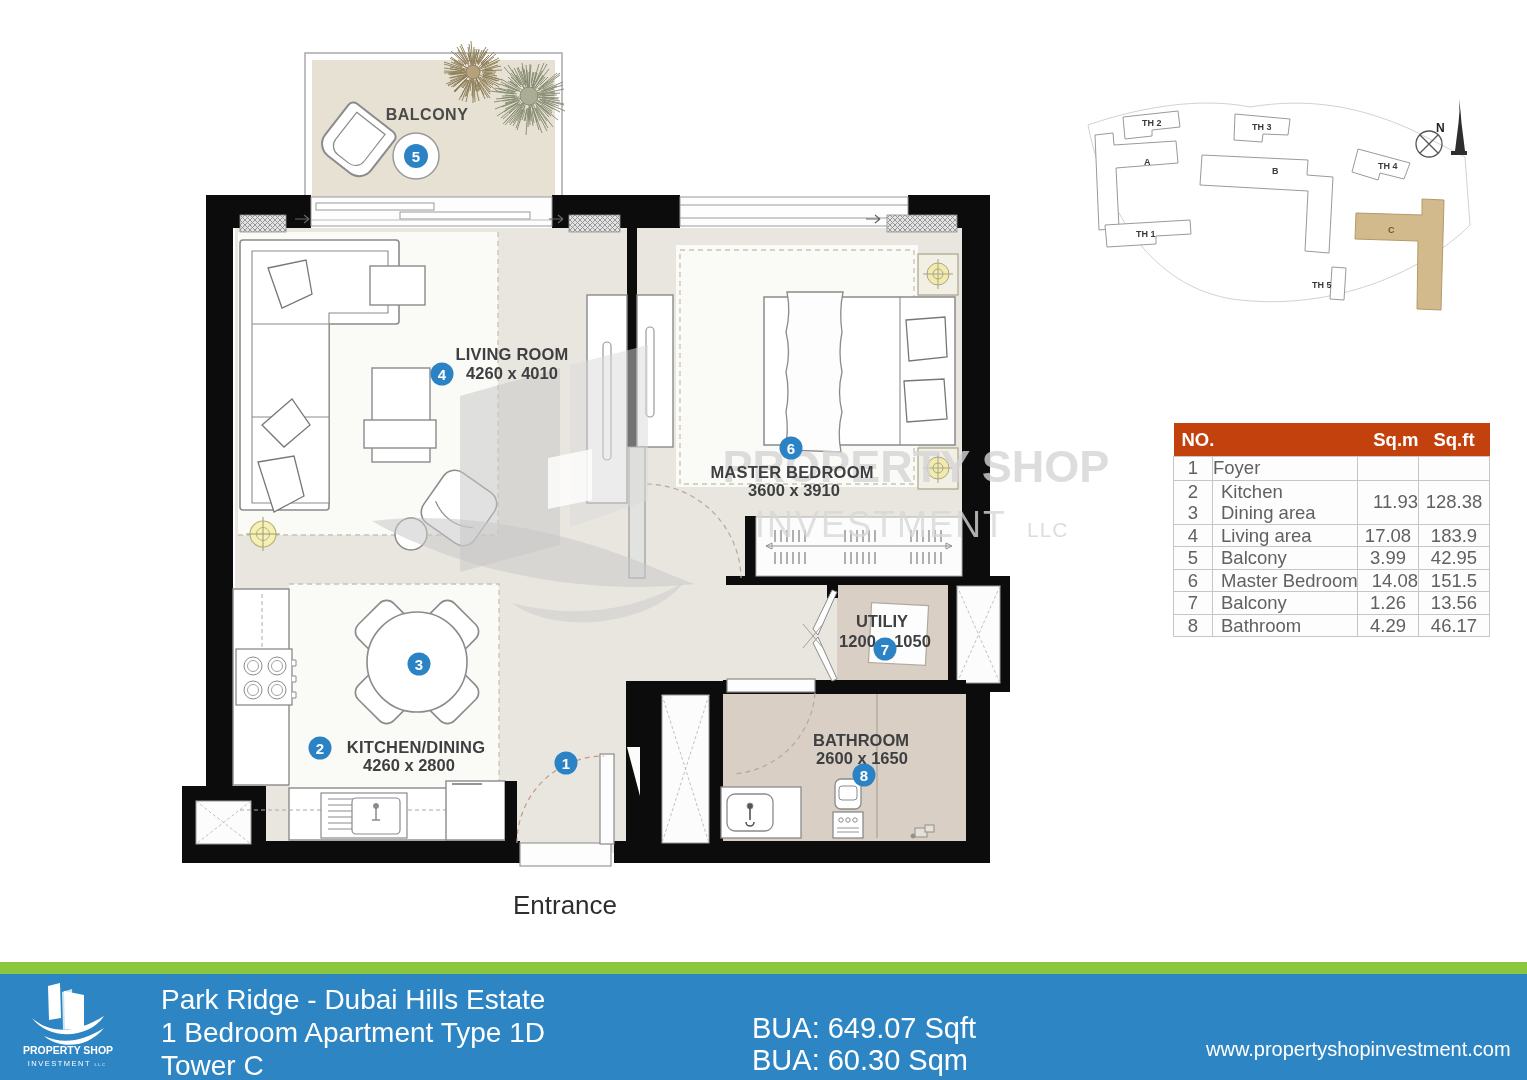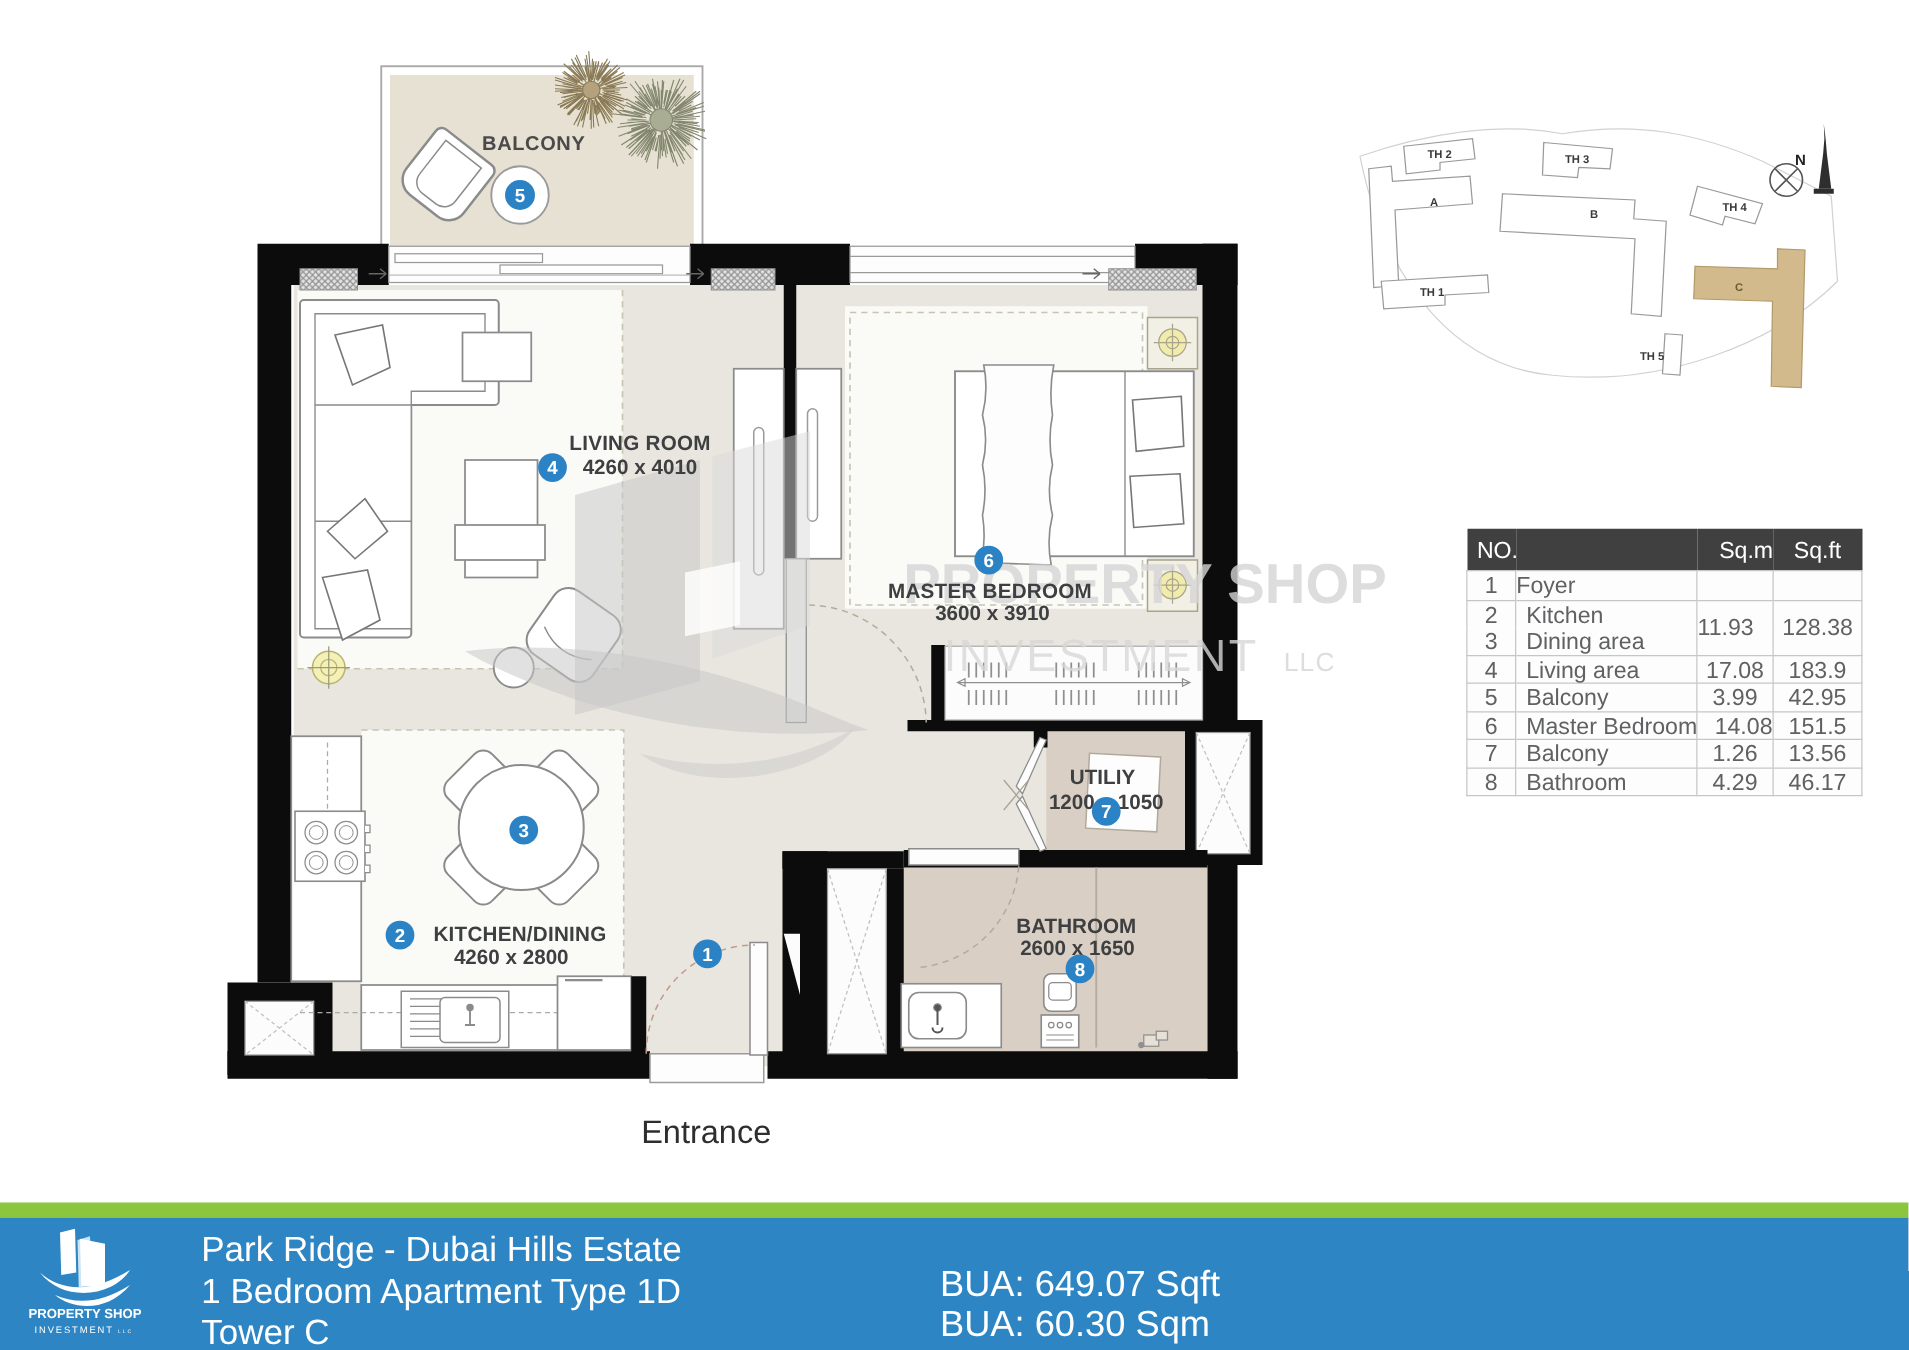--- a/index.html
+++ b/index.html
@@ -2,21 +2,21 @@
 <html><head>
 <meta charset="utf-8">
 <style>
   html,body{margin:0;padding:0;background:#fff;font-family:"Liberation Sans",sans-serif;}
   .page{position:relative;width:1527px;height:1080px;overflow:hidden;background:#fff;}
   svg{display:block}
   .abs{position:absolute}
   
   table.areas{border-collapse:collapse;table-layout:fixed;font-size:18.5px;color:#606163;}
   table.areas td{border:1px solid #c6c6c6;padding:0;line-height:21.5px;background:#fdfdfd;white-space:nowrap;}
-  table.areas .hd td{border:none;background:#404040;color:#fff;font-weight:normal;}
+  table.areas .hd td{border:none;background:#c2410c;color:#fff;font-weight:bold;}
   .footer-blue{position:absolute;left:0;top:974px;width:1527px;height:106px;background:#2d85c3;}
   .footer-green{position:absolute;left:0;top:962px;width:1527px;height:12px;background:#8cc63e;}
   .ft-title{position:absolute;left:161px;top:983px;color:#fff;font-size:28px;line-height:33px;}
   .ft-bua{position:absolute;left:752px;top:996px;color:#fff;font-size:29px;line-height:31.5px;margin-top:17px;}
   .ft-phone{position:absolute;left:1206px;top:996px;color:#fff;font-size:42px;display:flex;align-items:center;}
   .ft-web{position:absolute;left:1206px;top:1038px;width:300px;text-align:center;color:#fff;font-size:20px;}
 </style>
 </head>
 <body>
 <div class="page">
@@ -433,21 +433,21 @@
           </tr>
 <tr style="height:24px">
             <td style="text-align:center">1</td>
             <td style="padding-left:0">Foyer</td>
             <td></td>
             <td></td>
           </tr>
 <tr style="height:22px">
             <td style="text-align:center;border-bottom:none">2</td>
             <td style="padding-left:8px;border-bottom:none">Kitchen</td>
-            <td rowspan="2" style="text-align:left">11.93</td>
+            <td rowspan="2" style="text-align:right">11.93</td>
             <td rowspan="2" style="text-align:center">128.38</td>
           </tr>
 <tr style="height:22px">
             <td style="text-align:center;border-top:none">3</td>
             <td style="padding-left:8px;border-top:none">Dining area</td>
           </tr>
 <tr style="height:22px">
             <td style="text-align:center">4</td>
             <td style="padding-left:8px">Living area</td>
             <td style="text-align:center">17.08</td>
@@ -495,14 +495,15 @@
 <path d="M24 58 C 42 66 62 64 84 50 C 66 72 38 70 24 58 Z" fill="#fff"></path>
 <text x="48" y="76" font-size="10.5" font-weight="bold" fill="#fff" text-anchor="middle" font-family="Liberation Sans,sans-serif">PROPERTY SHOP</text>
 <text x="47" y="88" font-size="7.5" fill="#fff" text-anchor="middle" letter-spacing="1.5" font-family="Liberation Sans,sans-serif">INVESTMENT <tspan font-size="4">LLC</tspan></text>
 </svg>
 
 <div class="ft-title">Park Ridge - Dubai Hills Estate<br>1 Bedroom Apartment Type 1D<br>Tower C</div>
 
 <div class="ft-bua">BUA: 649.07 Sqft<br>BUA: 60.30 Sqm</div>
 
 
+<div class="ft-web">www.propertyshopinvestment.com</div>
 
 </div>
 
 </body></html>

